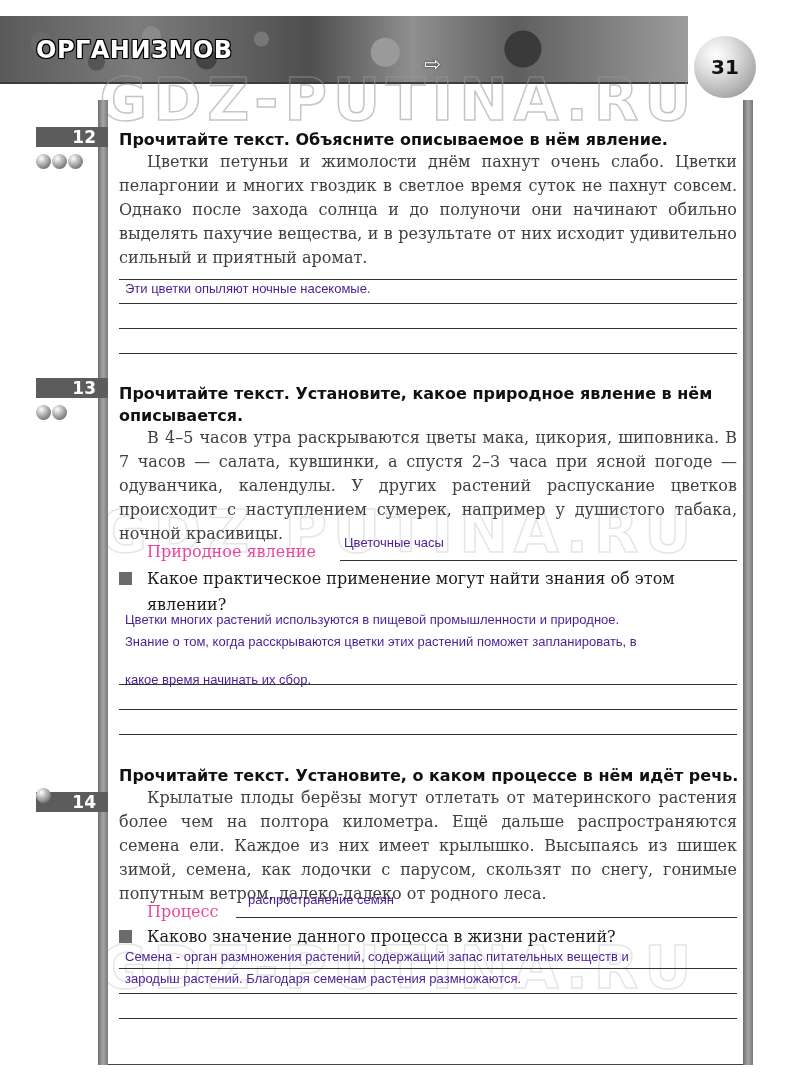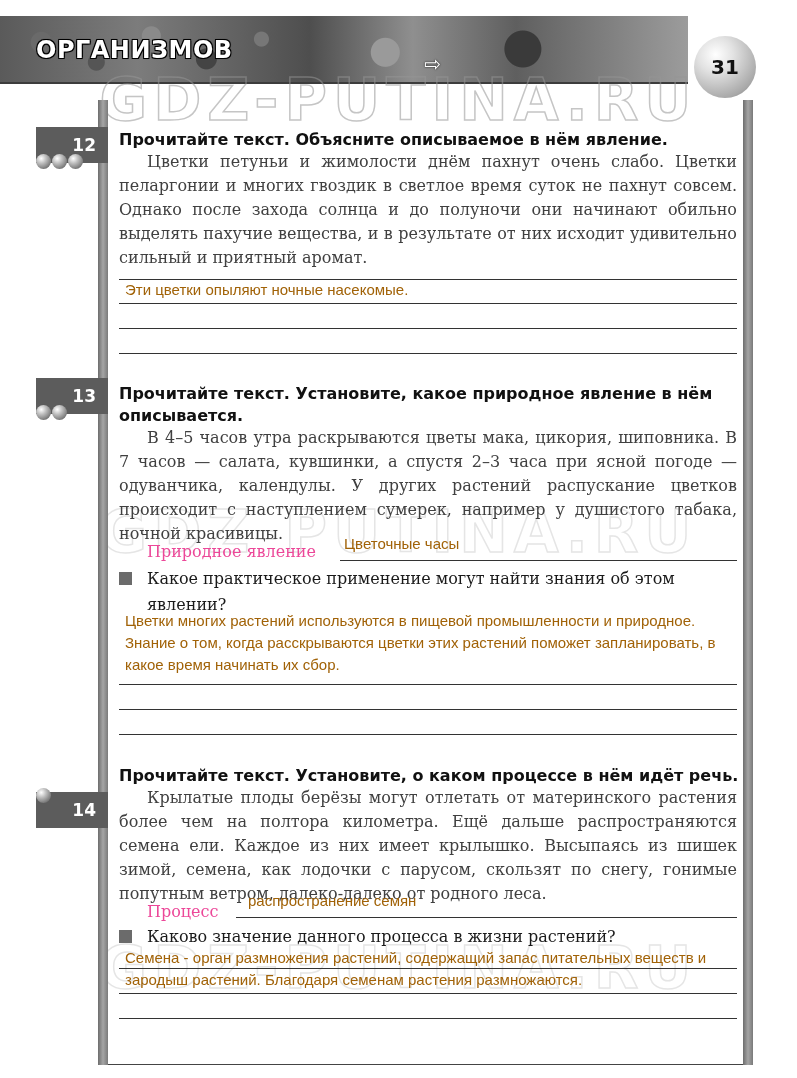--- a/index.html
+++ b/index.html
@@ -53,21 +53,21 @@
       background: linear-gradient(90deg, #6d6d6d, #a5a5a5, #7a7a7a);
     }
     .right-bar {
       position: absolute; left: 743px; top: 100px; width: 10px; height: 965px;
       background: linear-gradient(90deg, #6d6d6d, #a5a5a5, #7a7a7a);
     }
     .bottom-line {
       position: absolute; left: 108px; top: 1064px; width: 635px; height: 1px; background: #444;
     }
     .task-badge {
-      position: absolute; left: 36px; width: 72px; height: 36px;
+      position: absolute; left: 36px; width: 72px; height: 20px;
       background: #5c5c5c;
       display: flex; align-items: center; justify-content: flex-end; padding-right: 12px; box-sizing: border-box;
       font-family: "DejaVu Sans", sans-serif; font-weight: bold; font-size: 17px; color: #fff;
     }
     .dots { position: absolute; left: 36px; display: flex; gap: 1px; }
     .dot {
       width: 15px; height: 15px; border-radius: 50%;
       background: radial-gradient(circle at 35% 30%, #fff 0%, #bdbdbd 35%, #4a4a4a 100%);
     }
     .task-heading {
@@ -76,21 +76,21 @@
     }
     .body-text {
       position: absolute; left: 119px; width: 618px;
       font-family: "DejaVu Serif", serif; font-size: 16px; line-height: 24px; color: #404040;
       text-align: justify; text-align-last: left; text-indent: 28px;
     }
     .answer-line {
       position: absolute; left: 119px; width: 618px; height: 1px; background: #333;
     }
     .answer-text {
-      position: absolute; left: 125px; font-family: "Liberation Sans", sans-serif; font-size: 15px; color: #a16207;
+      position: absolute; left: 125px; font-family: "Liberation Sans", sans-serif; font-size: 13px; color: #4c1d95;
       white-space: nowrap;
     }
     .field-label {
       position: absolute; left: 147px; font-family: "DejaVu Serif", serif; font-size: 16px; color: #ec4899;
     }
     .square-bullet {
       position: absolute; left: 119px; width: 13px; height: 13px; background: #6b6b6b;
     }
     .question-text {
       position: absolute; left: 147px; width: 592px;
@@ -140,21 +140,21 @@
   </div>
   <div class="task-heading" style="top:383px;">Прочитайте текст. Установите, какое природное явление в нём описывается.</div>
   <div class="body-text" style="top:426px;">В 4–5 часов утра раскрываются цветы мака, цикория, шиповника. В 7 часов — салата, кувшинки, а спустя 2–3 часа при ясной погоде — одуванчика, календулы. У других растений распускание цветков происходит с наступлением сумерек, например у душистого табака, ночной красивицы.</div>
   <div class="field-label" style="top:542px;">Природное явление</div>
   <div class="answer-text" style="top:535px; left:344px;">Цветочные часы</div>
   <div class="answer-line" style="top:560px; left:340px; width:397px;"></div>
   <div class="square-bullet" style="top:572px;"></div>
   <div class="question-text" style="top:566px;">Какое практическое применение могут найти знания об этом явлении?</div>
   <div class="answer-text" style="top:612px;">Цветки многих растений используются в пищевой промышленности и природное.</div>
   <div class="answer-text" style="top:634px;">Знание о том, когда расскрываются цветки этих растений поможет запланировать, в</div>
-  <div class="answer-text" style="top:656px;text-align:center;">какое время начинать их сбор.</div>
+  <div class="answer-text" style="top:672px;text-align:center;">какое время начинать их сбор.</div>
   <div class="answer-line" style="top:684px;"></div>
   <div class="answer-line" style="top:709px;"></div>
   <div class="answer-line" style="top:734px;"></div>
 </section>
 
 <section>
   <div class="task-badge" style="top:760px;margin-top:32px;">14</div>
   <div class="dots" style="top:788px;">
     <span class="dot"></span>
   </div>

